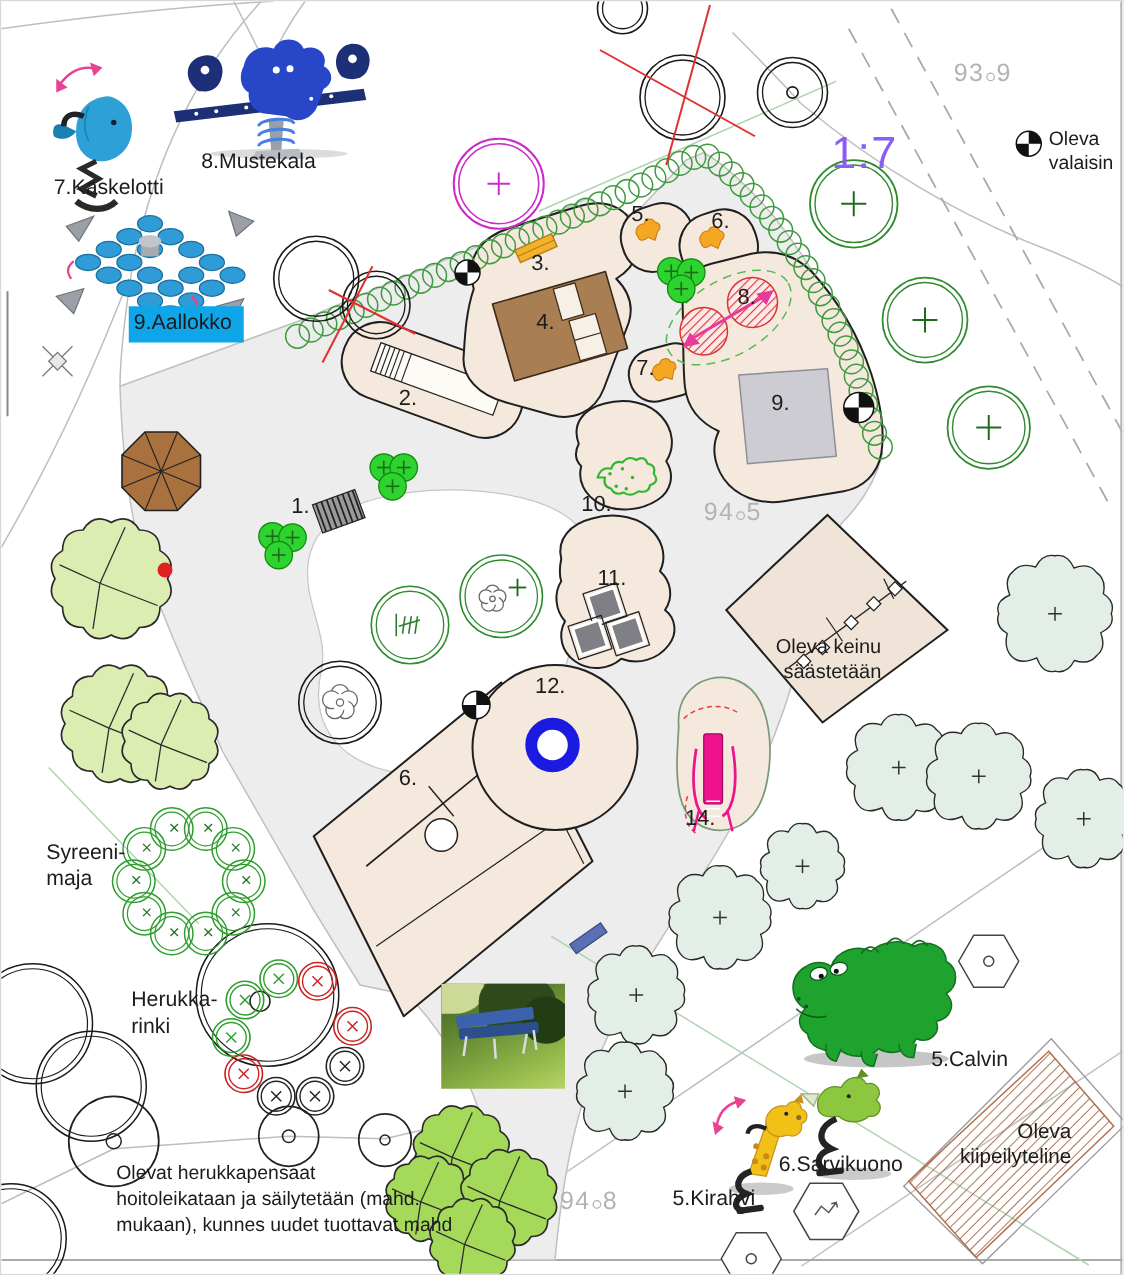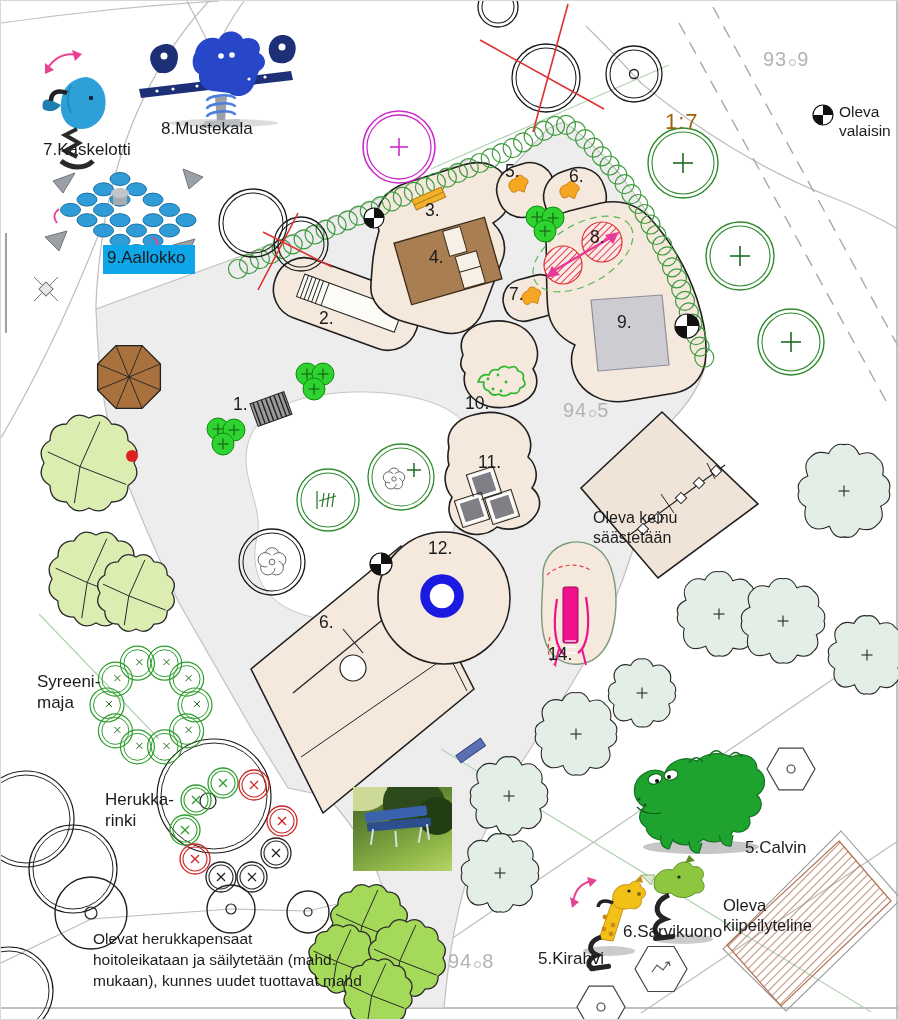--- a/index.html
+++ b/index.html
@@ -5,24 +5,24 @@
   html,body{margin:0;padding:0;background:#fff;}
   #stage{position:relative;width:899px;height:1020px;background:#fff;overflow:hidden;
          border:1px solid #d8d8d8;box-sizing:border-box;
          font-family:"Liberation Sans", sans-serif;}
   svg{position:absolute;left:0;top:0;}
   .lbl{position:absolute;color:#1c1c1c;font-size:17px;white-space:nowrap;line-height:21px;}
   .num{font-size:17.5px;}
   .elev{font-size:20px;color:#b3b3b3;letter-spacing:1px;}
   .edot{display:inline-block;width:5px;height:5px;border:1.5px solid #b3b3b3;border-radius:50%;
         margin:0 1px 0 2px;}
-  .slope{font-size:22px;color:#a16207;letter-spacing:1px;}
+  .slope{font-size:36px;color:#8b5cf6;letter-spacing:1px;}
   .wrap{white-space:normal;}
   .note{font-size:15.5px;margin-left:47px;}
-  .center{text-align:left;}
+  .center{text-align:right;}
   .whitebg{background:#0ea5e9;padding:2px 10px 6px 4px;}
   
   .photo{position:absolute;left:352px;top:786px;width:99px;height:84px;overflow:hidden;
          background:linear-gradient(155deg,#46632a 0%,#5d7f30 30%,#7ba23e 58%,#9cc050 82%,#b7d468 100%);}
   .photo .sky{position:absolute;left:0;top:0;width:34px;height:24px;background:#cdd996;border-radius:0 0 70% 0;}
   .photo .bush{position:absolute;left:30px;top:-8px;width:62px;height:48px;background:#2e4a1c;border-radius:48% 52% 55% 45%;}
   .photo .bush2{position:absolute;left:64px;top:10px;width:40px;height:38px;background:#223d14;border-radius:50%;}
   .photo .back{position:absolute;left:12px;top:22px;width:62px;height:10px;background:#3a62ae;transform:rotate(-7deg);border-radius:2px;}
   .photo .seat{position:absolute;left:14px;top:33px;width:64px;height:9px;background:#2e4f8e;transform:rotate(-5deg);border-radius:2px;}
   .photo .leg{position:absolute;width:2px;height:16px;background:#d8dde2;}

